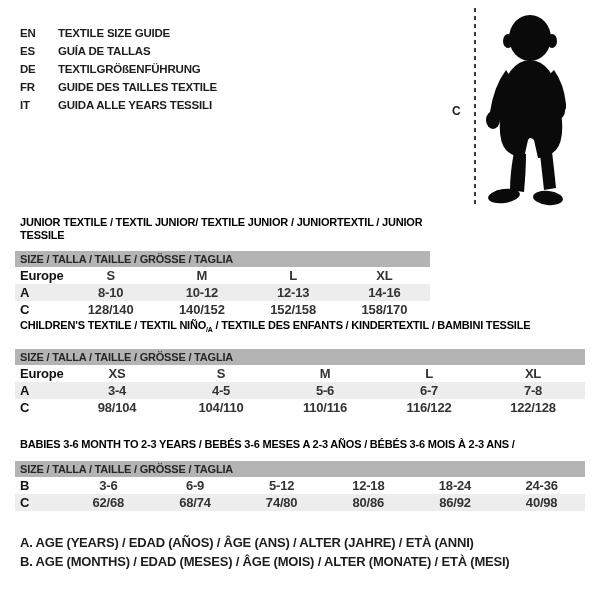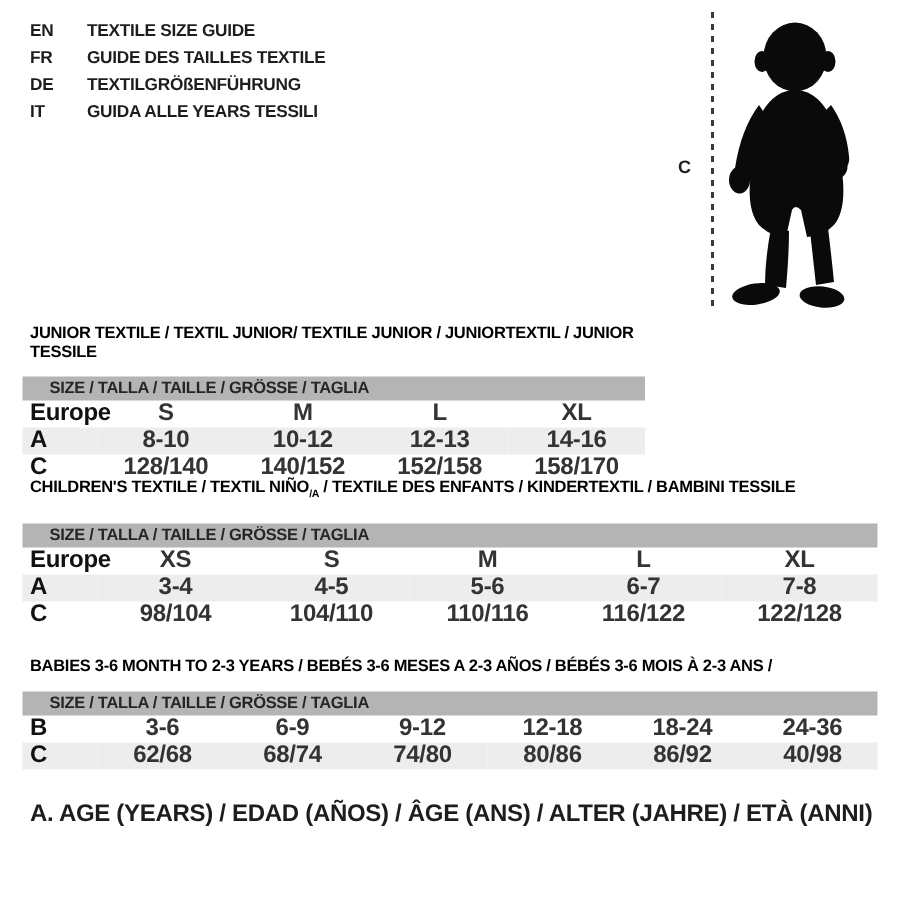--- a/index.html
+++ b/index.html
@@ -3,21 +3,21 @@
 <meta charset="utf-8">
 <style>
   html, body { margin:0; padding:0; }
   body {
     width:600px; height:600px; position:relative; background:#ffffff;
     font-family:"Liberation Sans", sans-serif; color:#1d1d1d;
     overflow:hidden;
   }
 
   
-  .languages { position:absolute; left:20px; top:12px; }
+  .languages { position:absolute; left:20px; top:24px; }
   .lang-row { line-height:18px; font-size:11.5px; font-weight:700; letter-spacing:-0.2px; }
   .lang-code { display:inline-block; width:38px; }
 
   
   .hero-figure { position:absolute; left:440px; top:0; width:160px; height:215px; }
   .measure-label { position:absolute; left:12px; top:104px; font-size:12px; font-weight:700; }
   .dashed-line {
     position:absolute; left:34px; top:8px; width:2px; height:198px;
     background:repeating-linear-gradient(to bottom, #3a3a3a 0 4px, transparent 4px 8px);
   }
@@ -30,45 +30,48 @@
   .sec3 { top:436px; width:570px; }
   .sec-title { font-size:11px; font-weight:700; color:#000; letter-spacing:-0.2px;
                line-height:13px; margin:0 0 0 5px; }
   .sec1 .sec-title { margin-bottom:9px; }
   .sec2 .sec-title { margin-bottom:13px; }
   .sec3 .sec-title { line-height:17px; margin-bottom:8px; }
   .sec-title sub { font-size:7px; }
 
   .tbl-head {
     background:#b4b4b4; font-size:11px; font-weight:700; color:#262626;
-    height:16px; line-height:16px; padding-left:18px; letter-spacing:-0.2px;
+    height:16px; line-height:16px; padding-left:5px; letter-spacing:-0.2px;
   }
   table { width:100%; border-collapse:collapse; table-layout:fixed; }
   col.c-label { width:50px; }
-  th, td { height:17px; padding:0; font-size:16px; font-weight:700; letter-spacing:-0.2px; }
+  th, td { height:17px; padding:0; font-size:13px; font-weight:700; letter-spacing:-0.2px; }
   th { text-align:left; padding-left:5px; color:#111; font-weight:700; }
   td { text-align:center; color:#333; }
   tr.alt { background:#ededed; }
 
   
   .footnotes { position:absolute; left:20px; top:533px; }
-  .footnote { font-size:16px; font-weight:700; line-height:19px; letter-spacing:-0.2px; }
+  .footnote { font-size:13px; font-weight:700; line-height:19px; letter-spacing:-0.2px; }
 </style>
 </head>
 <body>
 
 <div class="languages">
   <div class="lang-row">
     <span class="lang-code">EN</span><span class="lang-title">TEXTILE SIZE GUIDE</span>
   </div>
   <div class="lang-row">
+    <span class="lang-code">ES</span><span class="lang-title">GUÍA DE TALLAS</span>
+  </div>
+  <div class="lang-row">
+    <span class="lang-code">DE</span><span class="lang-title">TEXTILGRÖßENFÜHRUNG</span>
+  </div>
+  <div class="lang-row">
     <span class="lang-code">FR</span><span class="lang-title">GUIDE DES TAILLES TEXTILE</span>
-  </div>
-  <div class="lang-row">
-    <span class="lang-code">DE</span><span class="lang-title">TEXTILGRÖßENFÜHRUNG</span>
   </div>
   <div class="lang-row">
     <span class="lang-code">IT</span><span class="lang-title">GUIDA ALLE YEARS TESSILI</span>
   </div>
 </div>
 
 <div class="hero-figure">
   <span class="measure-label">C</span>
   <div class="dashed-line"></div>
   <svg class="baby-svg" width="92" height="200" viewBox="0 0 90 200" aria-hidden="true">
@@ -181,33 +184,34 @@
         <col>
         <col>
         <col>
         <col>
       </colgroup>
     <tbody>
         <tr>
       <th>B</th>
       <td>3-6</td>
       <td>6-9</td>
-      <td>9-12</td>
+      <td>5-12</td>
       <td>12-18</td>
       <td>18-24</td>
       <td>24-36</td>
     </tr>
     <tr class="alt">
       <th>C</th>
       <td>62/68</td>
       <td>68/74</td>
       <td>74/80</td>
       <td>80/86</td>
       <td>86/92</td>
       <td>40/98</td>
     </tr>
   </tbody>
     </table>
 </div>
 
 <div class="footnotes">
   <div class="footnote">A. AGE (YEARS) / EDAD (AÑOS) / ÂGE (ANS) / ALTER (JAHRE) / ETÀ (ANNI)</div>
+  <div class="footnote">B. AGE (MONTHS) / EDAD (MESES) / ÂGE (MOIS) / ALTER (MONATE) / ETÀ (MESI)</div>
 </div>
 
 </body></html>

